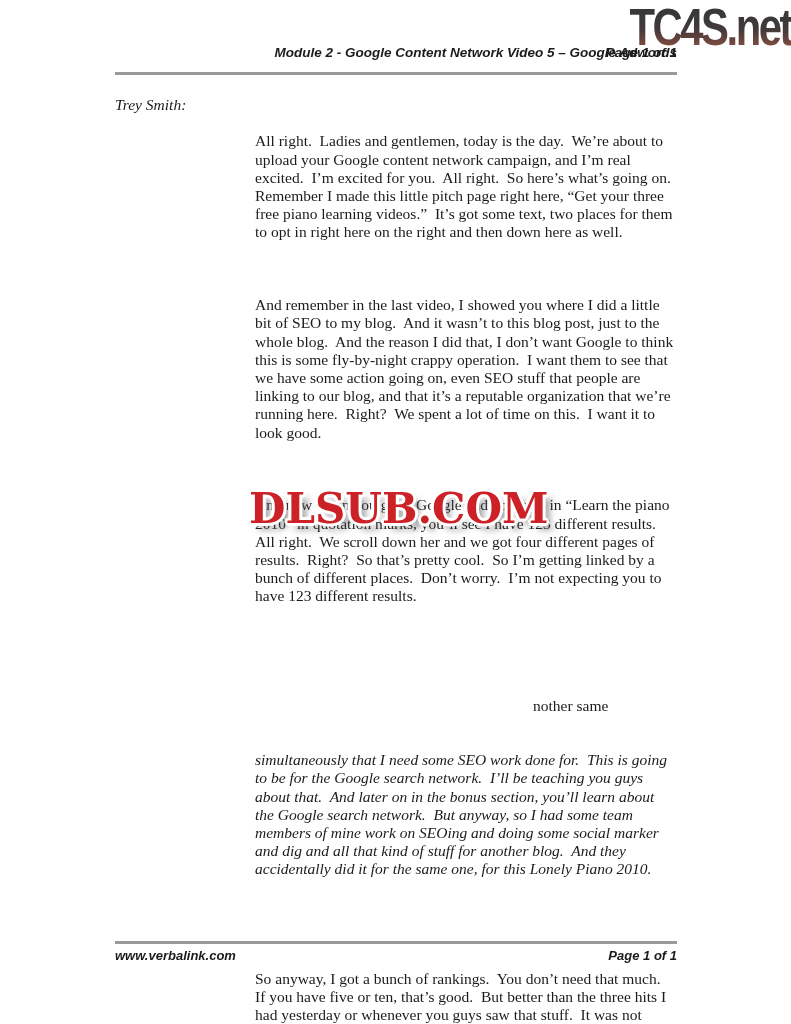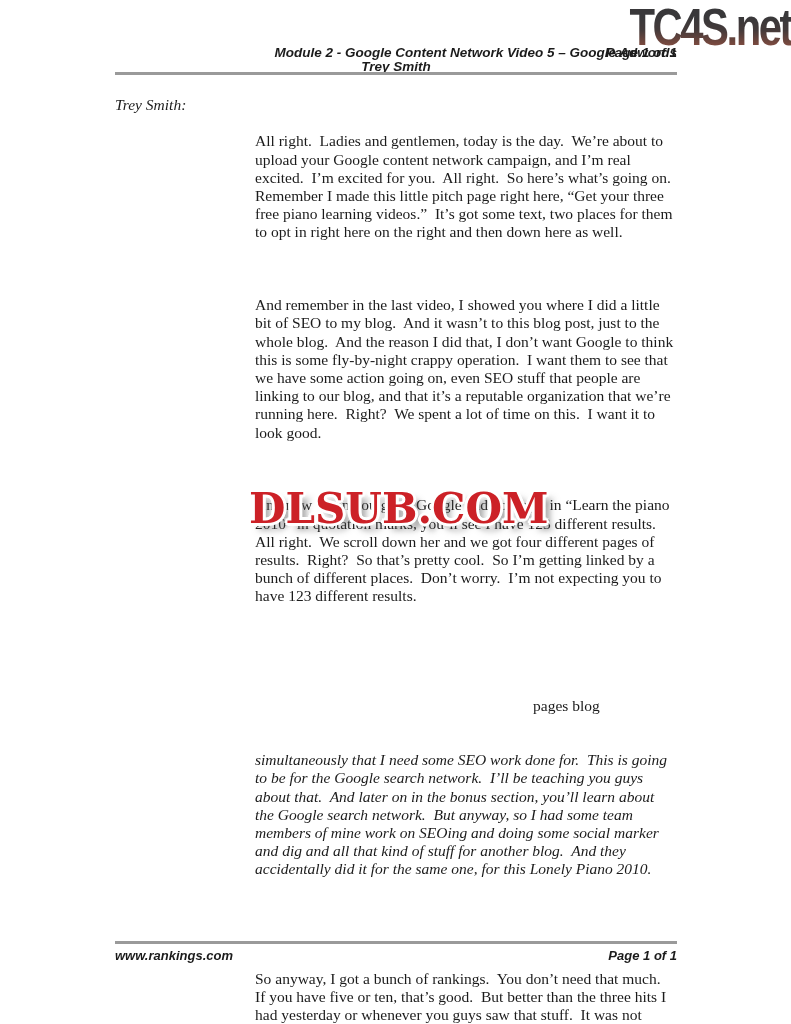--- a/index.html
+++ b/index.html
@@ -129,38 +129,37 @@
 </style>
 </head>
 <body>
 
 <div class="page">
 
   <div class="logo">TC4S.net</div>
 
   <div class="hdr-title">Module 2 - Google Content Network Video 5 – Google Adwords</div>
   <div class="hdr-page">Page 1 of 1</div>
-  <div class="hdr-sub">Trey Smith</div>
   <div class="hdr-rule"></div>
 
   <div class="body">
     <div class="speaker">Trey Smith:</div>
     <div class="paras">
       <p>All right.  Ladies and gentlemen, today is the day.  We’re about to upload your Google content network campaign, and I’m real excited.  I’m excited for you.  All right.  So here’s what’s going on.  Remember I made this little pitch page right here, “Get your three free piano learning videos.”  It’s got some text, two places for them to opt in right here on the right and then down here as well.</p>
       <p>And remember in the last video, I showed you where I did a little bit of SEO to my blog.  And it wasn’t to this blog post, just to the whole blog.  And the reason I did that, I don’t want Google to think this is some fly-by-night crappy operation.  I want them to see that we have some action going on, even SEO stuff that people are linking to our blog, and that it’s a reputable organization that we’re running here.  Right?  We spent a lot of time on this.  I want it to look good.</p>
       <p>And now when you go to Google and you type in “Learn the piano 2010” in quotation marks, you’ll see I have 123 different results.  All right.  We scroll down her and we got four different pages of results.  Right?  So that’s pretty cool.  So I’m getting linked by a bunch of different places.  Don’t worry.  I’m not expecting you to have 123 different results.</p>
       <div>
-        <span class="obscured-line"><span class="wm-gap"></span><span>pages blog</span></span>
+        <span class="obscured-line"><span class="wm-gap"></span><span>nother same</span></span>
         <div class="obscured-rest">simultaneously that I need some SEO work done for.  This is going to be for the Google search network.  I’ll be teaching you guys about that.  And later on in the bonus section, you’ll learn about the Google search network.  But anyway, so I had some team members of mine work on SEOing and doing some social marker and dig and all that kind of stuff for another blog.  And they accidentally did it for the same one, for this Lonely Piano 2010.</div>
       </div>
       <p>So anyway, I got a bunch of rankings.  You don’t need that much.  If you have five or ten, that’s good.  But better than the three hits I had yesterday or whenever you guys saw that stuff.  It was not yesterday, by the way.  I don’t know why I just said that.  It was about a week ago.  But anyway, so I definitely did not upload the campaign, my content network campaign with just three results.  I decided that’s a really bad call.</p>
       
     </div>
   </div>
 
   <div class="watermark">DLSUB.COM</div>
 
   <div class="ftr-rule"></div>
-  <div class="ftr-left">www.rankings.com</div>
+  <div class="ftr-left">www.verbalink.com</div>
   <div class="ftr-right">Page 1 of 1</div>
 
 
 </div>
 
 </body></html>

